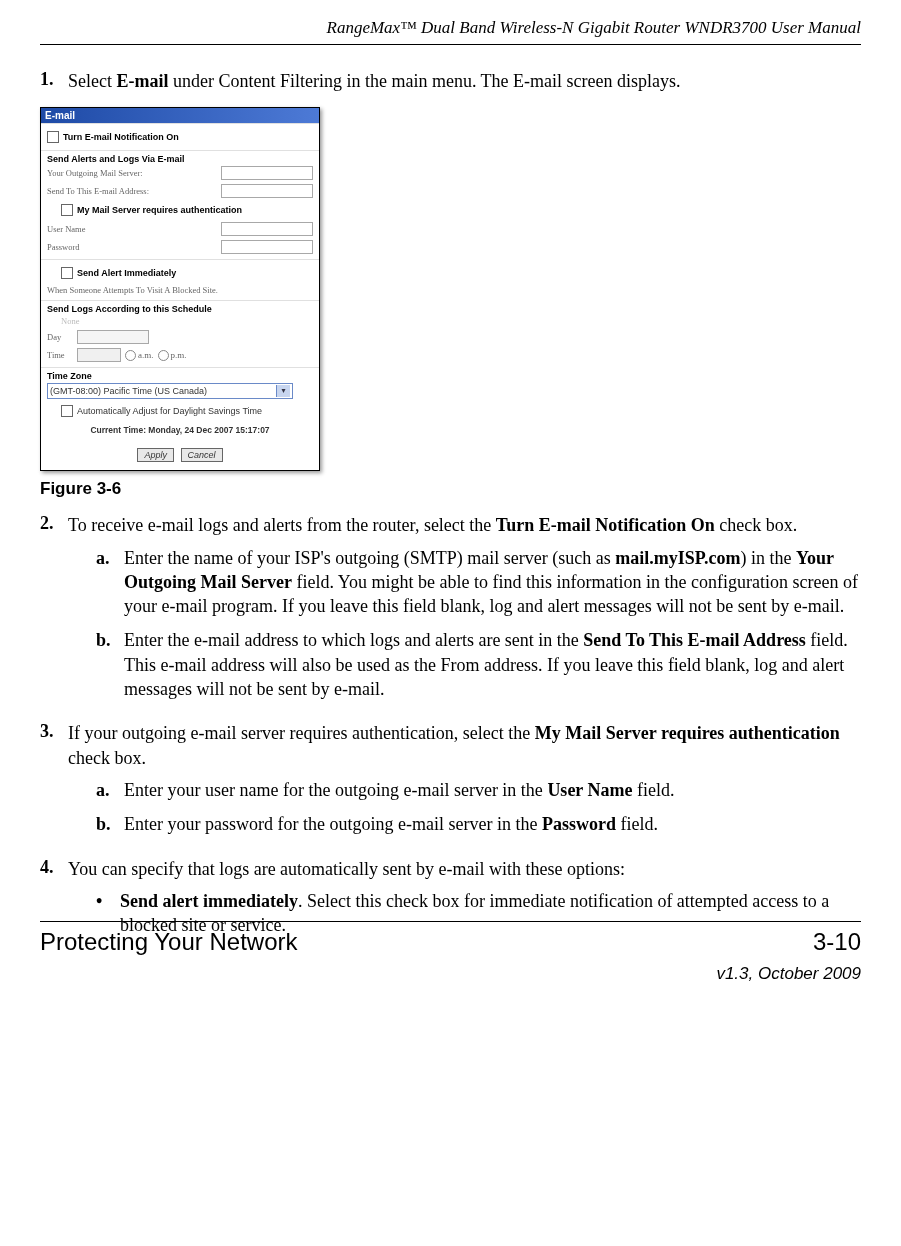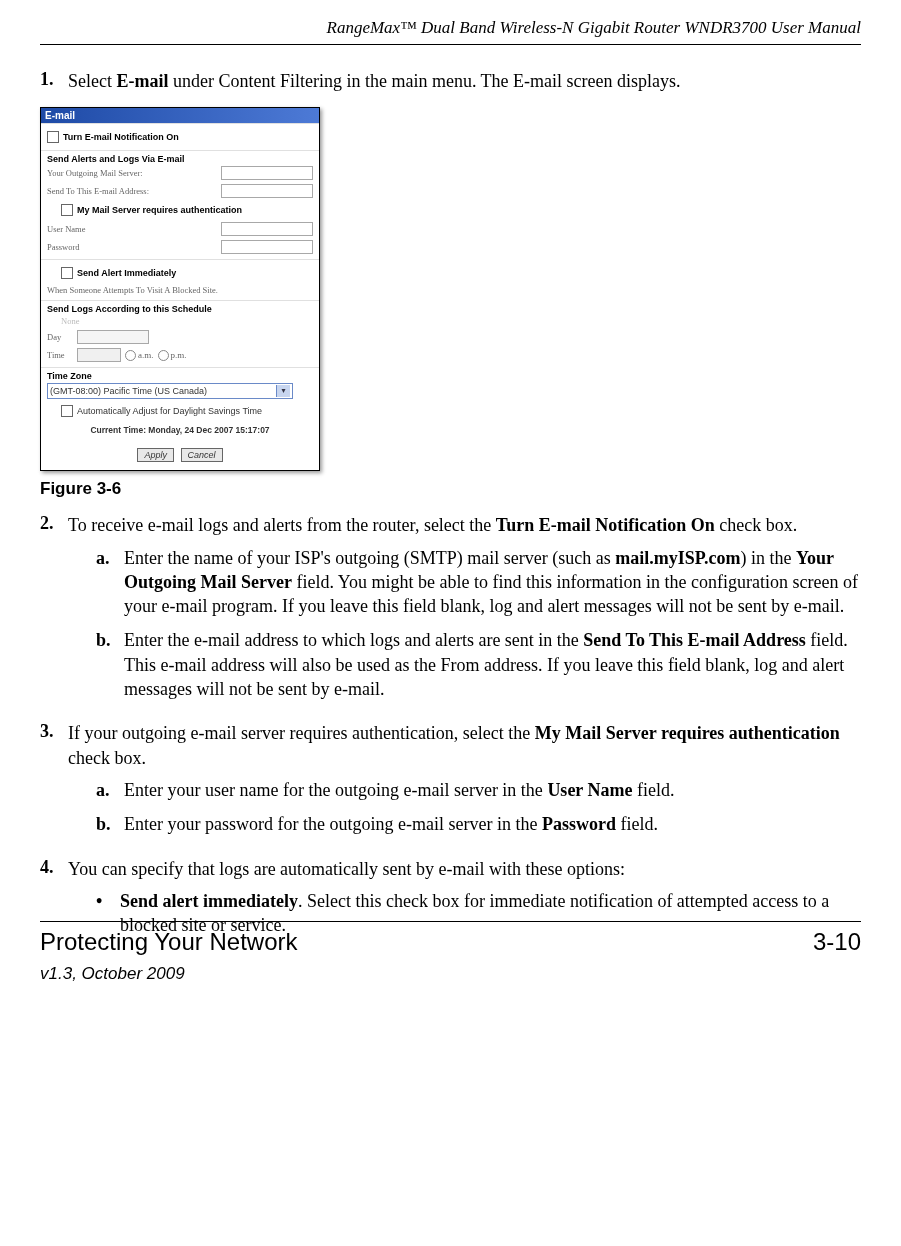--- a/index.html
+++ b/index.html
@@ -88,21 +88,21 @@
   }
   .footer-line {
     border-top: 1.5px solid #000;
     padding-top: 6px;
     display: flex;
     justify-content: space-between;
     font-size: 24px;
     font-family: Arial, Helvetica, sans-serif;
   }
   .footer-version {
-    text-align: left;
+    text-align: right;
     font-style: italic;
     font-family: Arial, Helvetica, sans-serif;
     font-size: 17px;
     margin-top: 8px;
   }
   b { font-weight: bold; }
 
   
   .screenshot {
     width: 278px;

